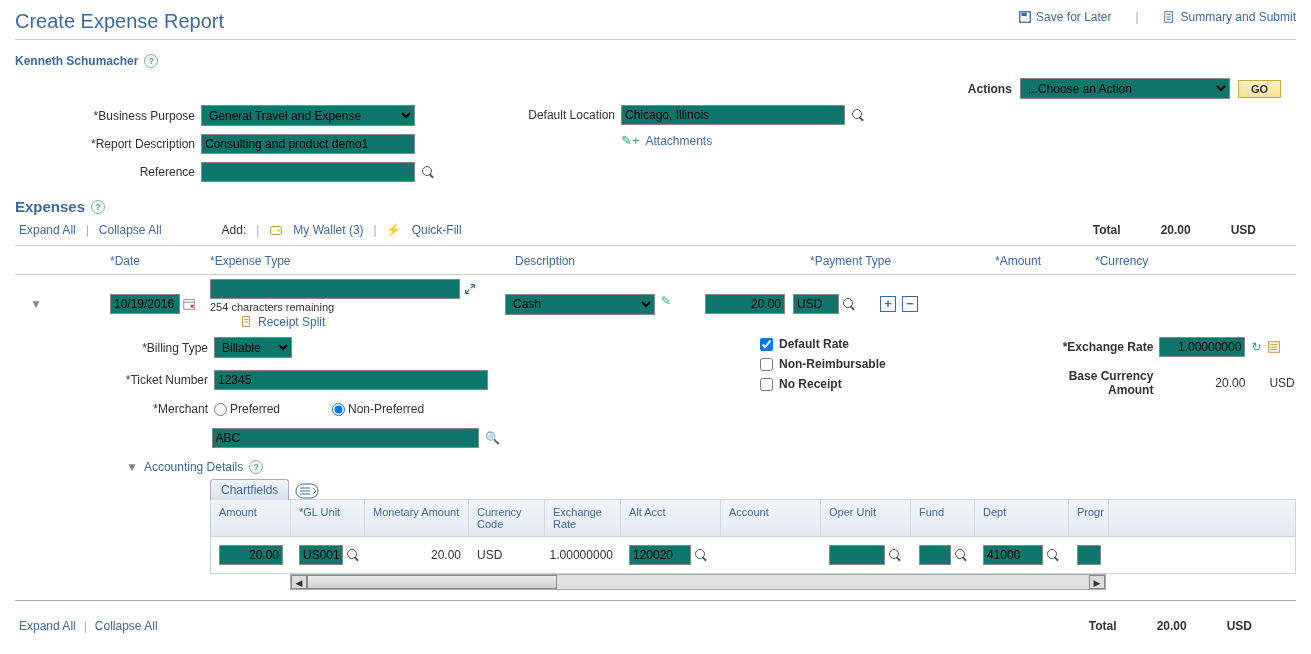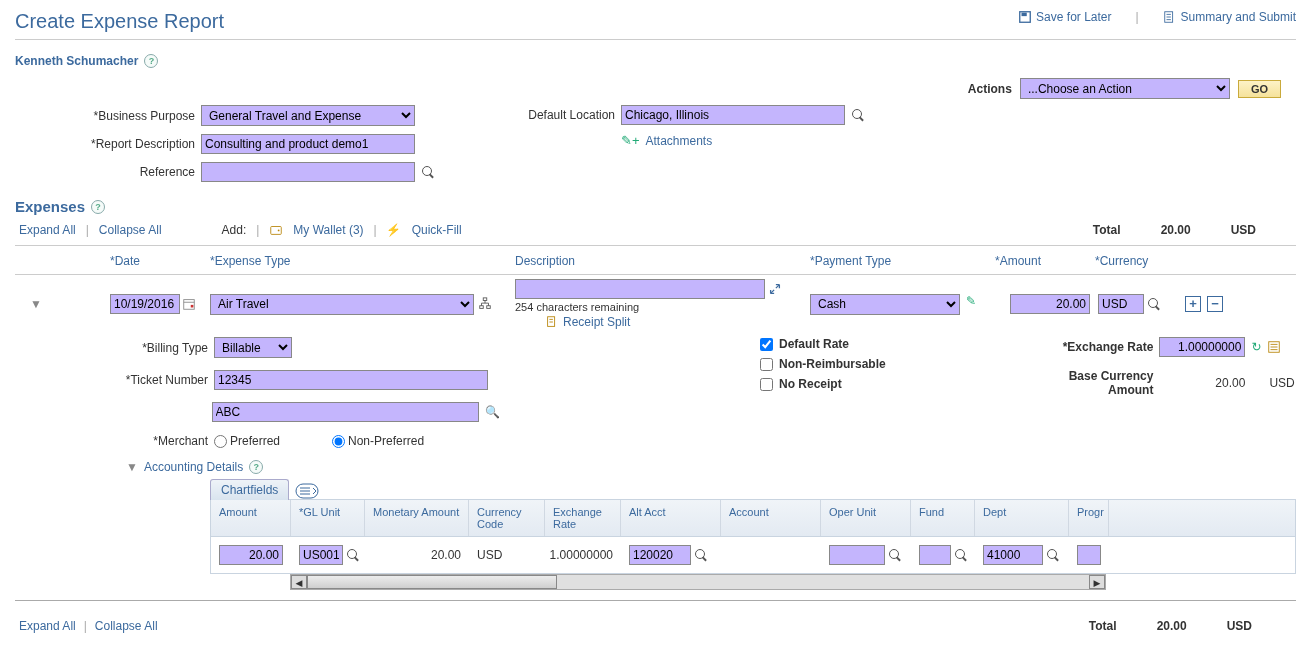--- a/index.html
+++ b/index.html
@@ -6,21 +6,21 @@
 body { font-family: Arial, sans-serif; font-size: 12px; color: #333; background: #fff; padding: 10px 15px; width: 1311px; }
 .page-title { color: #3c6a9e; font-size: 20px; font-weight: normal; margin-bottom: 4px; }
 .header-row { display: flex; justify-content: space-between; align-items: flex-start; border-bottom: 1px solid #ccc; padding-bottom: 2px; margin-bottom: 14px; }
 .header-actions { display: flex; gap: 24px; align-items: flex-start; font-size: 12px; }
 .action-link { color: #3c6a9e; text-decoration: none; cursor: pointer; display: inline-flex; align-items: center; gap: 4px; }
 .user-row { color: #3c6a9e; font-weight: bold; font-size: 12px; margin-bottom: 10px; display: flex; align-items: center; gap: 6px; }
 .help-icon { display: inline-flex; width: 14px; height: 14px; border: 1px solid #8aa; border-radius: 50%; align-items: center; justify-content: center; font-size: 9px; color: #5a8; font-weight: bold; cursor: pointer; background:#f5fbf9;}
 .actions-row { display: flex; justify-content: flex-end; align-items: center; gap: 8px; margin-bottom: 6px; padding-right: 15px; }
 .label { text-align: right; font-size: 12px; color: #333; }
 .req::before { content: "*"; }
-select, input[type=text] { font-size: 12px; border: 1px solid #888; padding: 1px 3px; height: 20px; background: #c4b5fd; }
+select, input[type=text] { font-size: 12px; border: 1px solid #888; padding: 1px 3px; height: 20px; background: #0f766e; }
 select { height: 21px; }
 .go-btn { background: linear-gradient(#fdf2c7,#f5e29b); border: 1px solid #c9aa3b; padding: 2px 12px; font-size: 11px; font-weight: bold; cursor: pointer; color:#333; }
 .form-grid { display: flex; gap: 60px; padding-left: 20px; margin-bottom: 16px; }
 .form-col { display: flex; flex-direction: column; gap: 8px; }
 .form-line { display: flex; align-items: center; gap: 6px; }
 .form-line .label { width: 160px; }
 .lookup-icon { display:inline-block; width:14px; height:14px; position:relative; cursor:pointer;}
 .lookup-icon::before { content:""; position:absolute; width:8px; height:8px; border:1.5px solid #555; border-radius:50%; left:1px; top:1px; }
 .lookup-icon::after { content:""; position:absolute; width:5px; height:1.5px; background:#555; transform:rotate(45deg); left:8px; top:10px; }
 .section-header { color: #3c6a9e; font-size: 15px; font-weight: bold; margin: 8px 0 6px 0; display:flex; align-items:center; gap:6px; }
@@ -188,29 +188,20 @@
   <div class="col-date">
     <div class="date-field">
       <input type="text" style="width: 70px;" value="10/19/2016">
       <svg class="ico" viewBox="0 0 16 16">
           <rect x="2" y="3" width="12" height="11" fill="none" stroke="#888"></rect>
           <path d="M2 6h12" stroke="#888"></path>
           <rect x="10" y="9" width="3" height="3" fill="#c33"></rect>
         </svg>
     </div>
   </div>
-  <div class="col-type" style="display:flex;gap:4px;align-items:center;">
-    <select style="width:264px;"><option>Air Travel</option></select>
-    <svg class="ico" viewBox="0 0 16 16">
-        <rect x="6" y="1" width="4" height="3" fill="none" stroke="#555"></rect>
-        <rect x="2" y="10" width="4" height="3" fill="none" stroke="#555"></rect>
-        <rect x="10" y="10" width="4" height="3" fill="none" stroke="#555"></rect>
-        <path d="M8 4v3M8 7H4v3M8 7h4v3" stroke="#555" fill="none"></path>
-      </svg>
-  </div>
   <div class="col-desc">
     <div style="display:flex;gap:3px;align-items:center;">
       <input type="text" style="width: 250px;" value="">
       <svg class="ico" viewBox="0 0 16 16">
           <path d="M3 13V9M3 13h4M13 3v4M13 3H9" stroke="#3c6a9e" fill="none" stroke-width="1.5"></path>
           <path d="M3 13L7 9M13 3L9 7" stroke="#3c6a9e" stroke-width="1.5"></path>
         </svg>
     </div>
     <div class="desc-sub">254 characters remaining</div>
     <div style="display:flex;gap:4px;align-items:center;margin-top:2px;margin-left:30px;">
@@ -241,37 +232,37 @@
 <div class="sub-section">
   <div class="three-col">
     <div class="subcol" style="width:390px;">
       <div class="sub-line">
         <span class="label req">Billing Type</span>
         <select style="width:78px;"><option>Billable</option></select>
       </div>
       <div class="sub-line">
         <span class="label req">Ticket Number</span>
         <input type="text" style="width: 274px;" value="12345">
-      </div>
-      <div class="sub-line">
-        <span class="label" style="width:98px;"></span>
-        <input type="text" style="width: 274px;" value="ABC">
-        <span style="cursor:pointer;">🔍</span>
       </div>
       <div class="sub-line">
         <span class="label req">Merchant</span>
         <label style="display:flex;align-items:center;gap:3px;">
             <input type="radio" name="merch" style="">
             <span>Preferred</span>
           </label>
         <span style="width:40px;"></span>
         <label style="display:flex;align-items:center;gap:3px;">
             <input type="radio" name="merch" checked="" style="">
             <span>Non-Preferred</span>
           </label>
+      </div>
+      <div class="sub-line">
+        <span class="label" style="width:98px;"></span>
+        <input type="text" style="width: 274px;" value="ABC">
+        <span style="cursor:pointer;">🔍</span>
       </div>
     </div>
     <div class="subcol" style="width:250px; padding-top:0; margin-left:240px;">
       <div class="chk-line">
           <input type="checkbox" checked="" style="">
           <span style="font-weight:bold;">Default Rate</span>
         </div>
       <div class="chk-line">
           <input type="checkbox" style="">
           <span style="font-weight:bold;">Non-Reimbursable</span>

